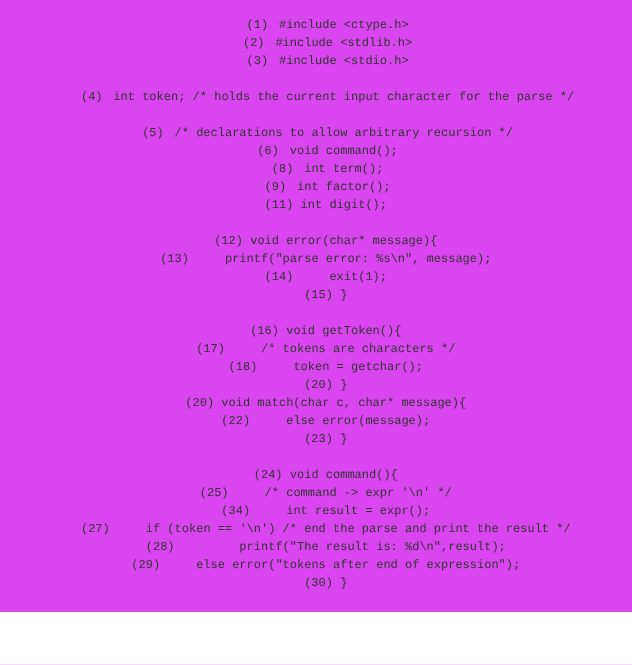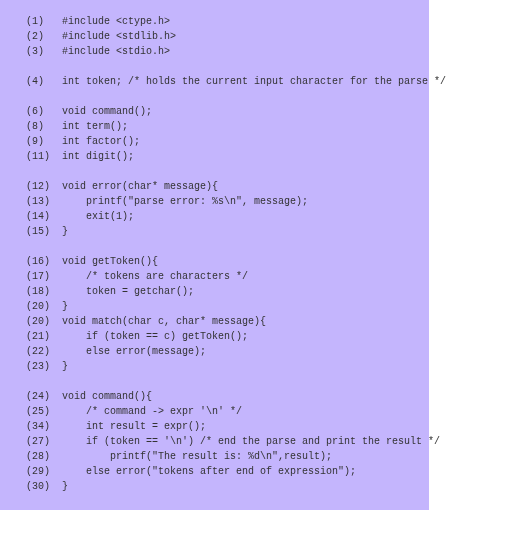--- a/index.html
+++ b/index.html
@@ -5,24 +5,25 @@
   body {
     margin: 0;
     padding: 0;
     background: #ffffff;
     font-family: "Courier New", Courier, monospace;
     width: 527px;
     height: 554px;
     overflow: hidden;
   }
   .code-block {
-    background: #c4b5fd;
+    background: #d946ef;
     padding: 14px 16px 16px 26px;
     box-sizing: border-box;
-    width: 429px;
+    width: 527px;
+    text-align: center;
   }
   .code-line {
     font-size: 10px;
     line-height: 15px;
     color: #333333;
     white-space: pre;
     font-family: "Courier New", Courier, monospace;
   }
   .code-line .lineno {
     display: inline-block;
@@ -37,36 +38,36 @@
 <body>
 
 <div class="code-block">
   <div id="code-lines">
       <div class="code-line"><span class="lineno">(1)</span><span>#include &lt;ctype.h&gt;</span></div>
       <div class="code-line"><span class="lineno">(2)</span><span>#include &lt;stdlib.h&gt;</span></div>
       <div class="code-line"><span class="lineno">(3)</span><span>#include &lt;stdio.h&gt;</span></div>
       <div class="blank-line"></div>
       <div class="code-line"><span class="lineno">(4)</span><span>int token; /* holds the current input character for the parse */</span></div>
       <div class="blank-line"></div>
+      <div class="code-line"><span class="lineno">(5)</span><span>/* declarations to allow arbitrary recursion */</span></div>
       <div class="code-line"><span class="lineno">(6)</span><span>void command();</span></div>
       <div class="code-line"><span class="lineno">(8)</span><span>int term();</span></div>
       <div class="code-line"><span class="lineno">(9)</span><span>int factor();</span></div>
       <div class="code-line"><span class="lineno">(11)</span><span>int digit();</span></div>
       <div class="blank-line"></div>
       <div class="code-line"><span class="lineno">(12)</span><span>void error(char* message){</span></div>
       <div class="code-line"><span class="lineno">(13)</span><span>    printf("parse error: %s\n", message);</span></div>
       <div class="code-line"><span class="lineno">(14)</span><span>    exit(1);</span></div>
       <div class="code-line"><span class="lineno">(15)</span><span>}</span></div>
       <div class="blank-line"></div>
       <div class="code-line"><span class="lineno">(16)</span><span>void getToken(){</span></div>
       <div class="code-line"><span class="lineno">(17)</span><span>    /* tokens are characters */</span></div>
       <div class="code-line"><span class="lineno">(18)</span><span>    token = getchar();</span></div>
       <div class="code-line"><span class="lineno">(20)</span><span>}</span></div>
       <div class="code-line"><span class="lineno">(20)</span><span>void match(char c, char* message){</span></div>
-      <div class="code-line"><span class="lineno">(21)</span><span>    if (token == c) getToken();</span></div>
       <div class="code-line"><span class="lineno">(22)</span><span>    else error(message);</span></div>
       <div class="code-line"><span class="lineno">(23)</span><span>}</span></div>
       <div class="blank-line"></div>
       <div class="code-line"><span class="lineno">(24)</span><span>void command(){</span></div>
       <div class="code-line"><span class="lineno">(25)</span><span>    /* command -&gt; expr '\n' */</span></div>
       <div class="code-line"><span class="lineno">(34)</span><span>    int result = expr();</span></div>
       <div class="code-line"><span class="lineno">(27)</span><span>    if (token == '\n') /* end the parse and print the result */</span></div>
       <div class="code-line"><span class="lineno">(28)</span><span>        printf("The result is: %d\n",result);</span></div>
       <div class="code-line"><span class="lineno">(29)</span><span>    else error("tokens after end of expression");</span></div>
       <div class="code-line"><span class="lineno">(30)</span><span>}</span></div>

